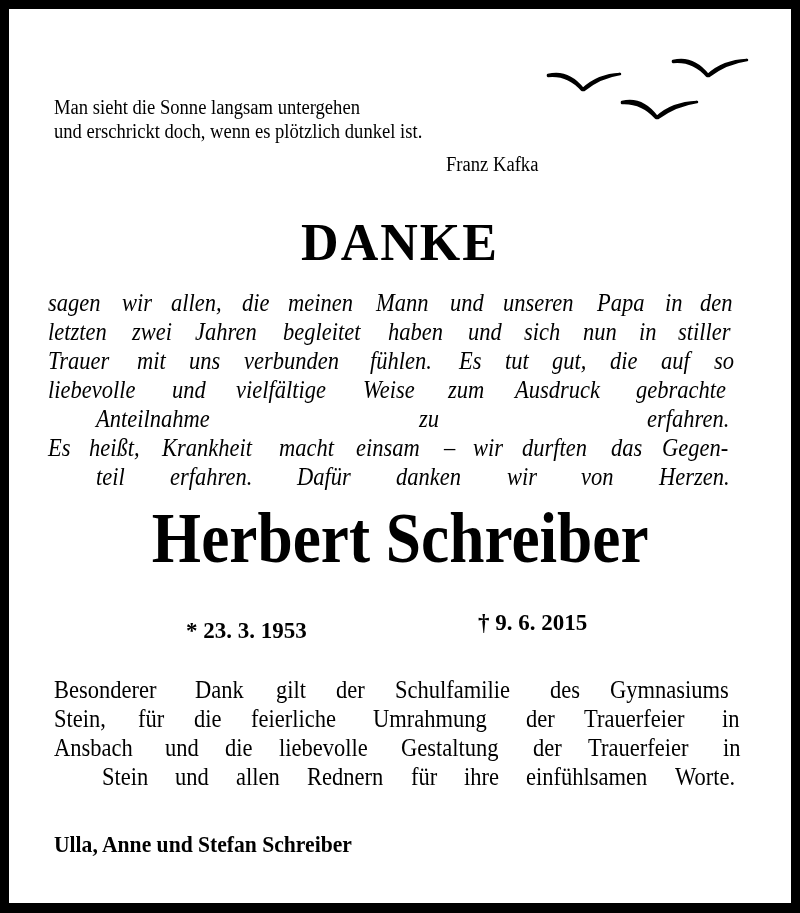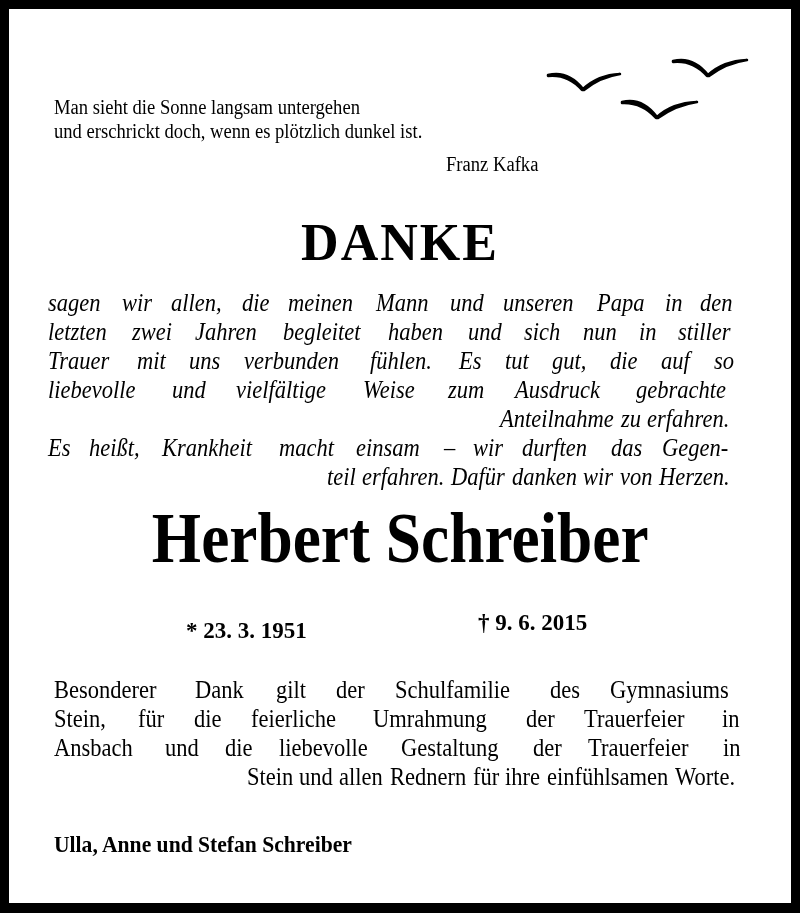--- a/index.html
+++ b/index.html
@@ -12,21 +12,21 @@
   .serif { font-family: "Liberation Serif", "DejaVu Serif", serif; color: #000; }
   .abs { position: absolute; white-space: nowrap; }
   .quote-line { font-size: 20px; line-height: 22px; transform-origin: left top; transform: scaleX(0.93); }
   .quote-author { font-size: 20px; line-height: 22px; transform-origin: right top; transform: scaleX(0.93); }
   .heading { font-size: 52px; font-weight: bold; line-height: 52px; letter-spacing: 2px; left: 0; width: 800px; text-align: center; }
   .name { font-size: 72px; font-weight: bold; line-height: 72px; left: 0; width: 800px; text-align: center; }
   .name span { display: inline-block; transform: scaleX(0.88); }
   .date { font-size: 23px; font-weight: bold; line-height: 24px; }
   .sig { font-size: 24px; font-weight: bold; line-height: 26px; transform-origin: left top; transform: scaleX(0.9); }
   .jline { display: flex; justify-content: space-between; font-size: 25px; line-height: 29px; height: 29px; }
-  .jline.last { justify-content: flex-end; gap: 0; }
+  .jline.last { justify-content: space-between; gap: 0; margin-left: 48px; }
   .jline.last span { margin-right: 6px; }
   .birds { position: absolute; left: 540px; top: 50px; }
 </style>
 </head>
 <body>
 
 <div class="frame"></div>
 
 <div class="abs serif quote-line" style="left:54px; top:96px;">Man sieht die Sonne langsam untergehen</div>
 <div class="abs serif quote-line" style="left:54px; top:120px;">und erschrickt doch, wenn es plötzlich dunkel ist.</div>
@@ -111,21 +111,21 @@
       <span style="display: inline-block; transform: scaleX(0.9); transform-origin: left top; margin-right: 0.751875px;">Dafür</span>
       <span style="display: inline-block; transform: scaleX(0.9); transform-origin: left top; margin-right: -0.498282px;">danken</span>
       <span style="display: inline-block; transform: scaleX(0.9); transform-origin: left top; margin-right: 3.00047px;">wir</span>
       <span style="display: inline-block; transform: scaleX(0.9); transform-origin: left top; margin-right: 2.625px;">von</span>
       <span style="display: inline-block; transform: scaleX(0.9); transform-origin: left top; margin-right: -1.05797px;">Herzen.</span>
     </div>
 </div>
 
 <div class="abs serif name" style="top:502px;"><span>Herbert Schreiber</span></div>
 
-<div class="abs serif date" style="left:186px; top:619px;">* 23. 3. 1951</div>
+<div class="abs serif date" style="left:186px; top:619px;">* 23. 3. 1953</div>
 <div class="abs serif date" style="left:478px; top:611px;">† 9. 6. 2015</div>
 
 <div class="abs serif" style="left:54px; top:675px; width:688px;">
   <div class="jline">
       <span style="display: inline-block; transform: scaleX(0.9); transform-origin: left top;">Besonderer</span>
       <span style="display: inline-block; transform: scaleX(0.9); transform-origin: left top;">Dank</span>
       <span style="display: inline-block; transform: scaleX(0.9); transform-origin: left top;">gilt</span>
       <span style="display: inline-block; transform: scaleX(0.9); transform-origin: left top;">der</span>
       <span style="display: inline-block; transform: scaleX(0.9); transform-origin: left top;">Schulfamilie</span>
       <span style="display: inline-block; transform: scaleX(0.9); transform-origin: left top;">des</span>

